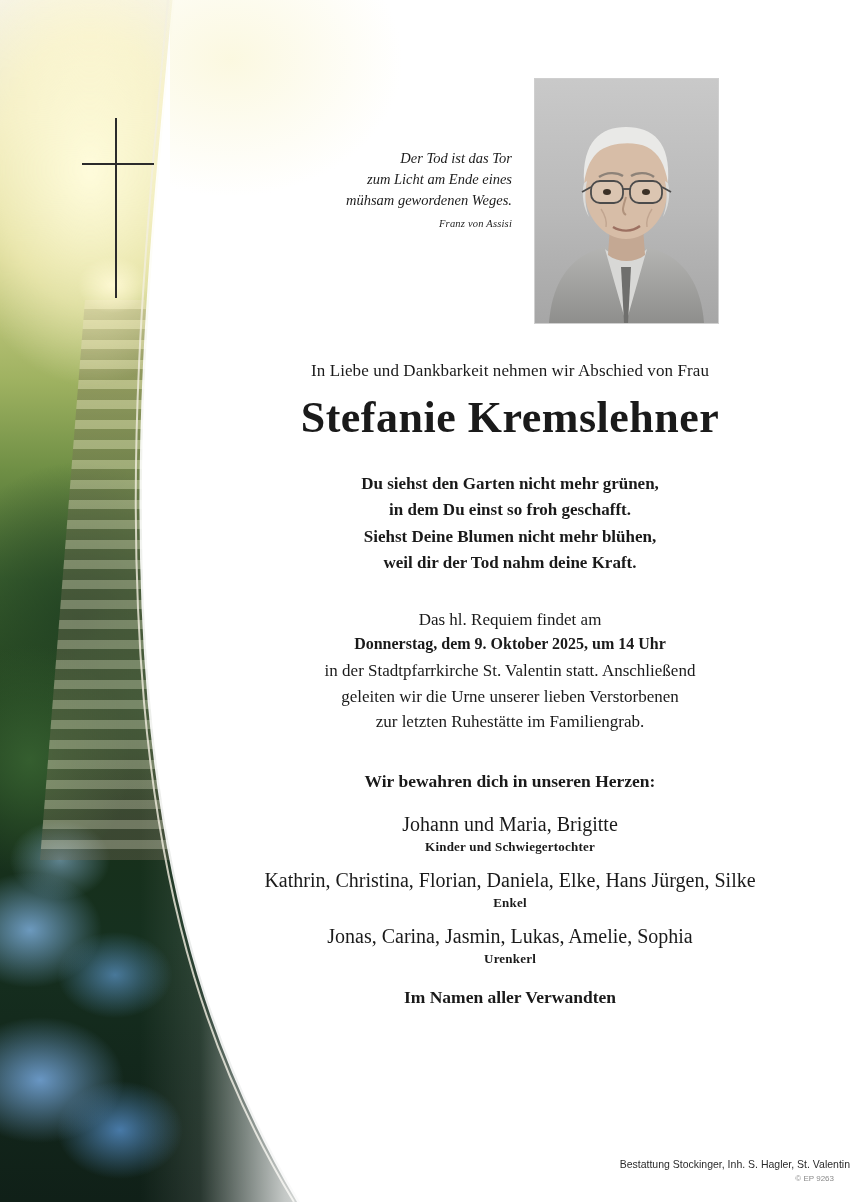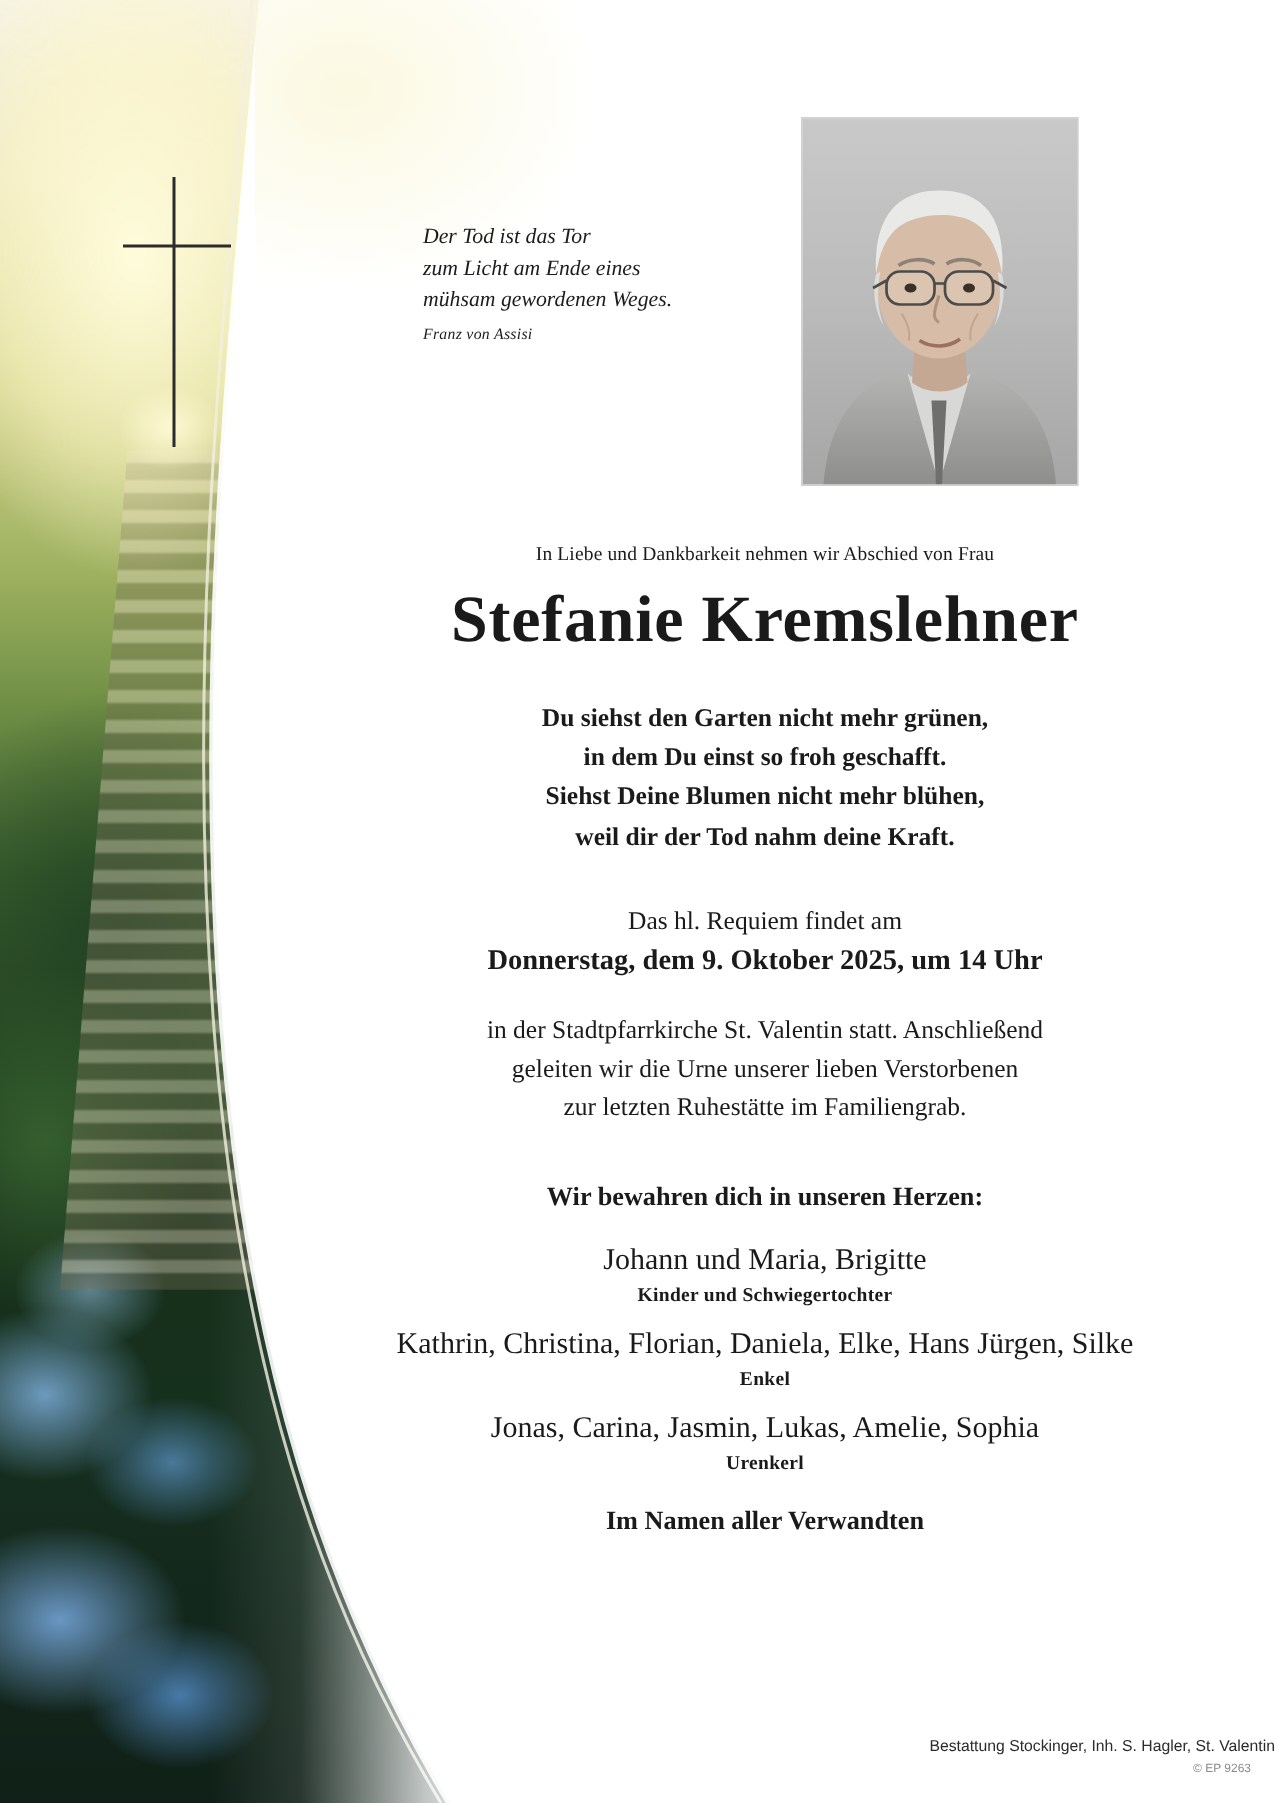--- a/index.html
+++ b/index.html
@@ -152,21 +152,21 @@
     height: 1.5px;
     background: #2b2b2b;
   }
 
   
   .verse-top {
     position: absolute;
     left: 282px;
     top: 148px;
     width: 230px;
-    text-align: left;
+    text-align: right;
     font-style: italic;
     font-size: 14.5px;
     line-height: 1.45;
     color: #1c1c1c;
   }
   .verse-top .author {
     margin-top: 5px;
     font-size: 10.5px;
     font-style: italic;
     letter-spacing: 0.2px;
@@ -187,21 +187,21 @@
 
   
   .main {
     position: absolute;
     left: 210px;
     top: 360px;
     width: 600px;
     text-align: center;
   }
   .lead {
-    font-size: 13px;
+    font-size: 17px;
     line-height: 1.35;
     letter-spacing: 0.1px;
   }
   .name {
     margin-top: 12px;
     font-size: 44px;
     font-weight: bold;
     letter-spacing: 0.5px;
     line-height: 1.05;
   }
@@ -216,24 +216,24 @@
     font-weight: bold;
     line-height: 1.55;
   }
   .requiem {
     margin-top: 30px;
     font-size: 17px;
     line-height: 1.5;
   }
   .requiem .bold {
     font-weight: bold;
-    font-size: 19px;
+    font-size: 16px;
   }
   .requiem .after {
-    margin-top: 19px;
+    margin-top: 2px;
     line-height: 1.5;
     text-align: center;
   }
   .herzen {
     margin-top: 36px;
     font-size: 17.5px;
     font-weight: bold;
   }
   .family {
     margin-top: 18px;

